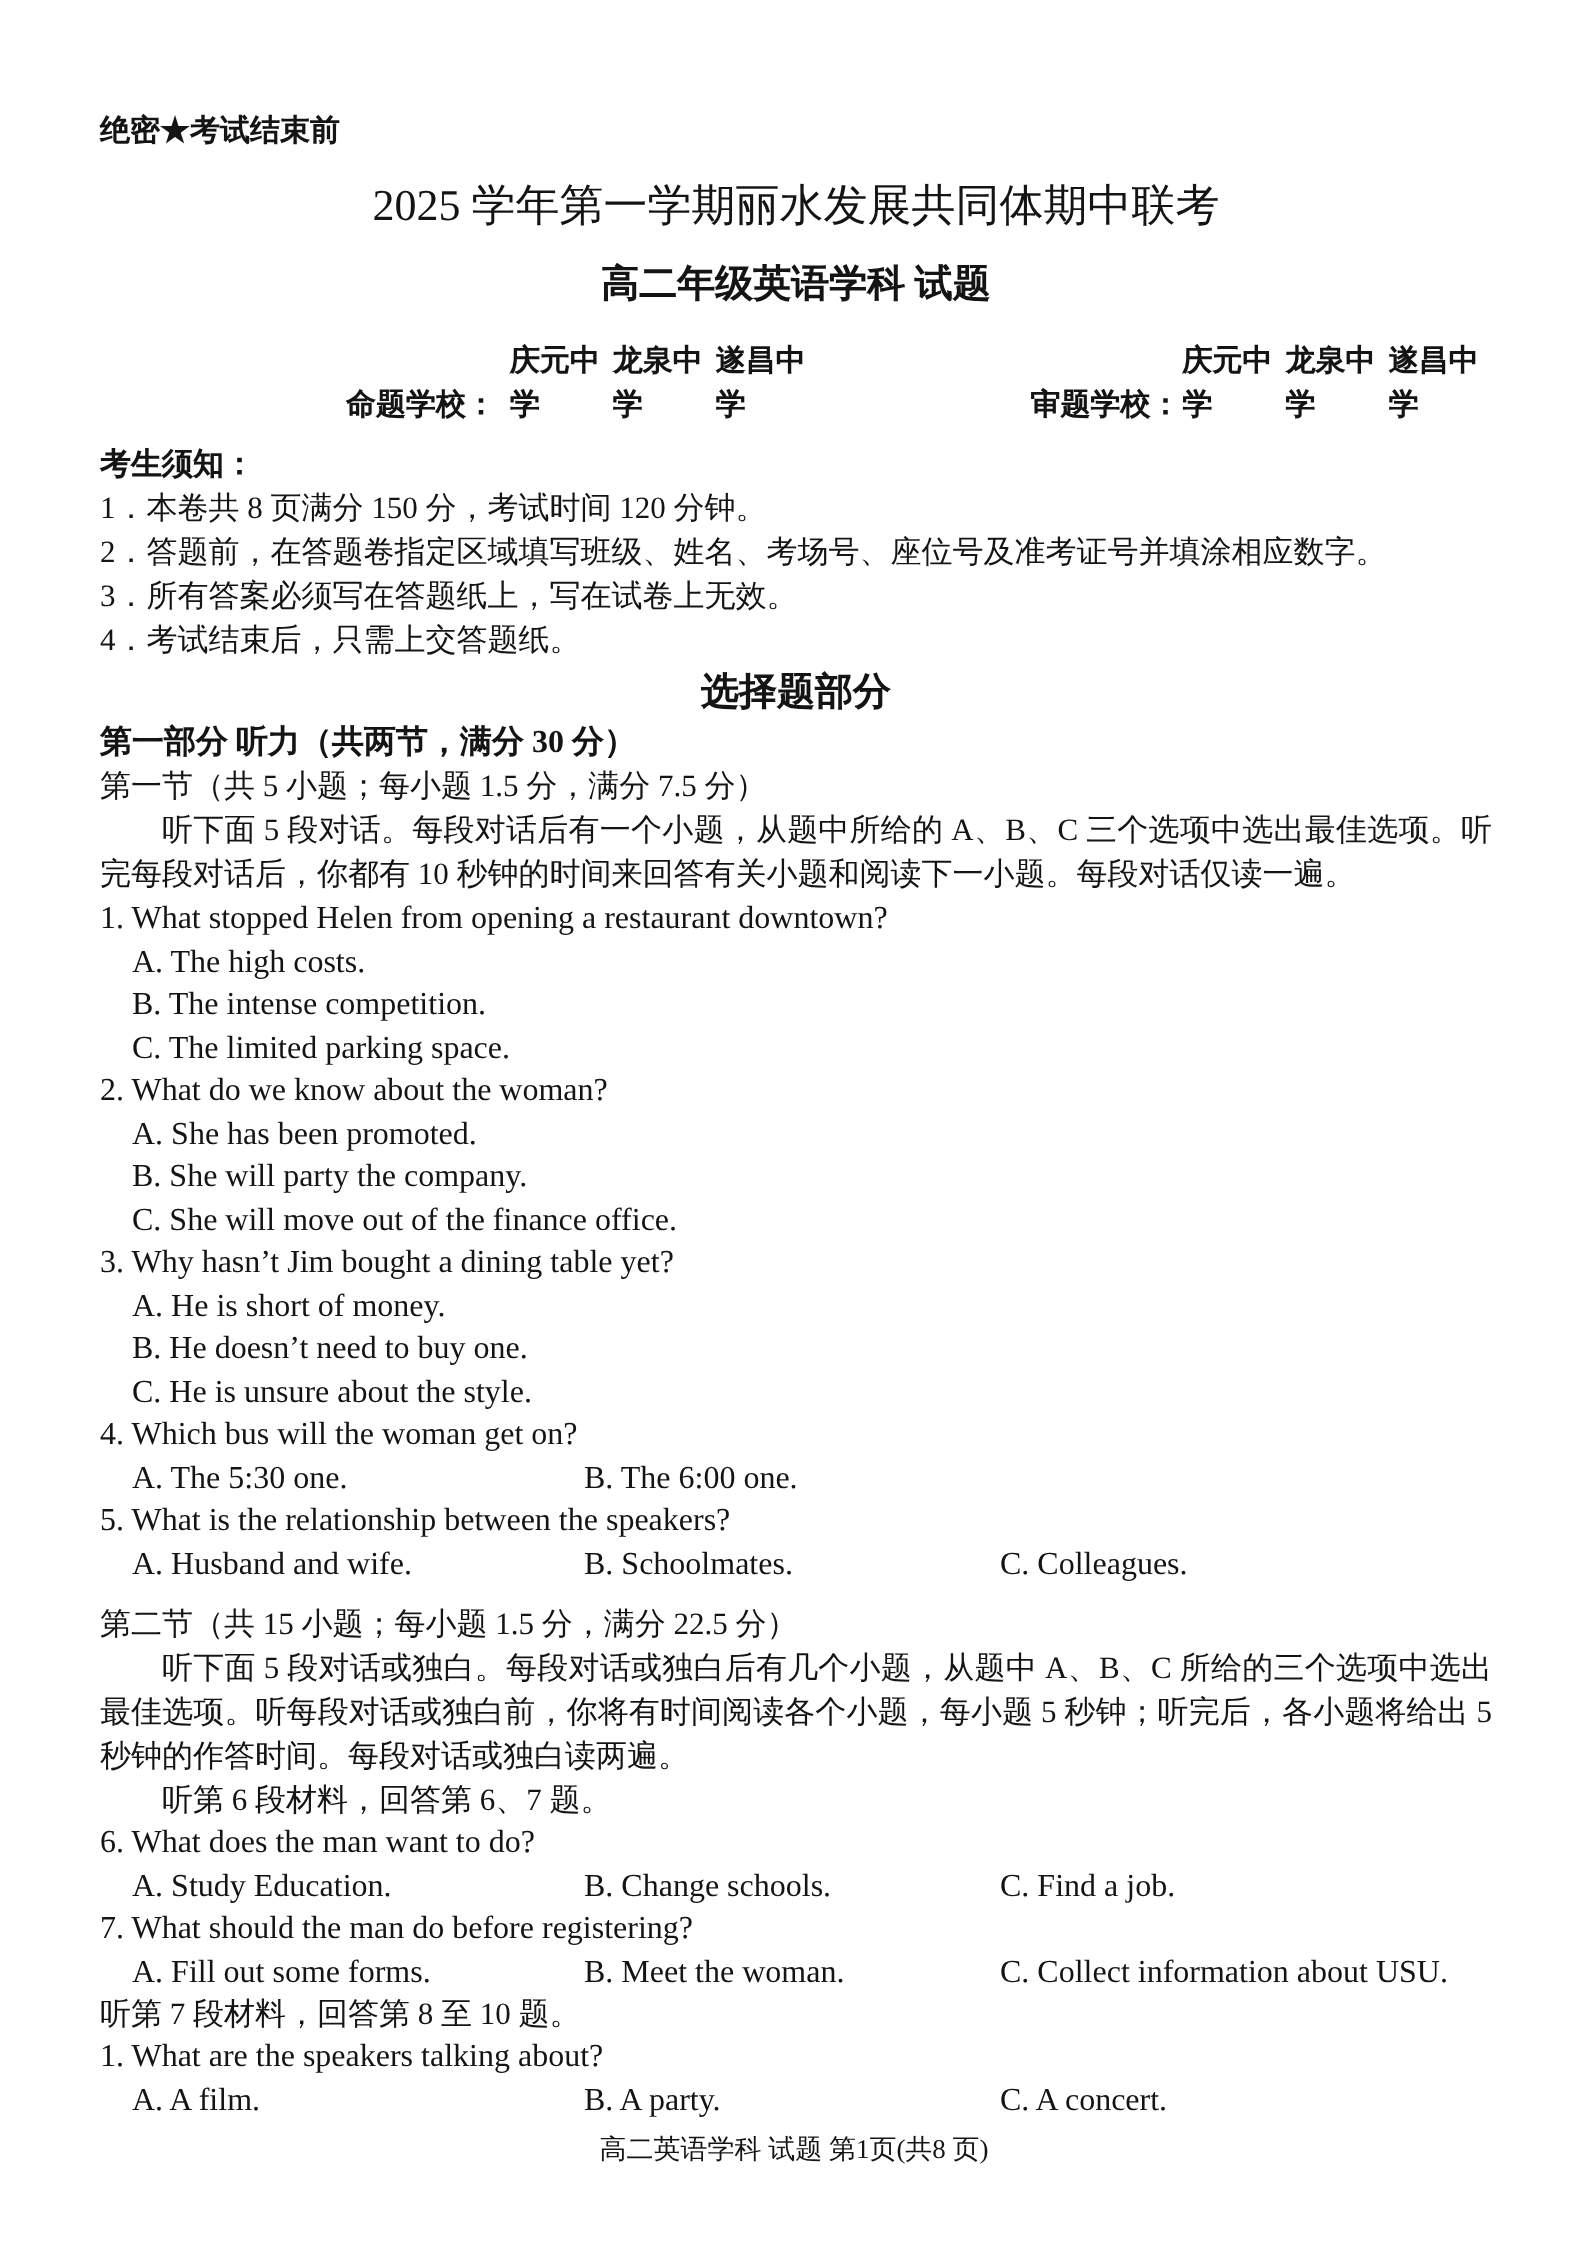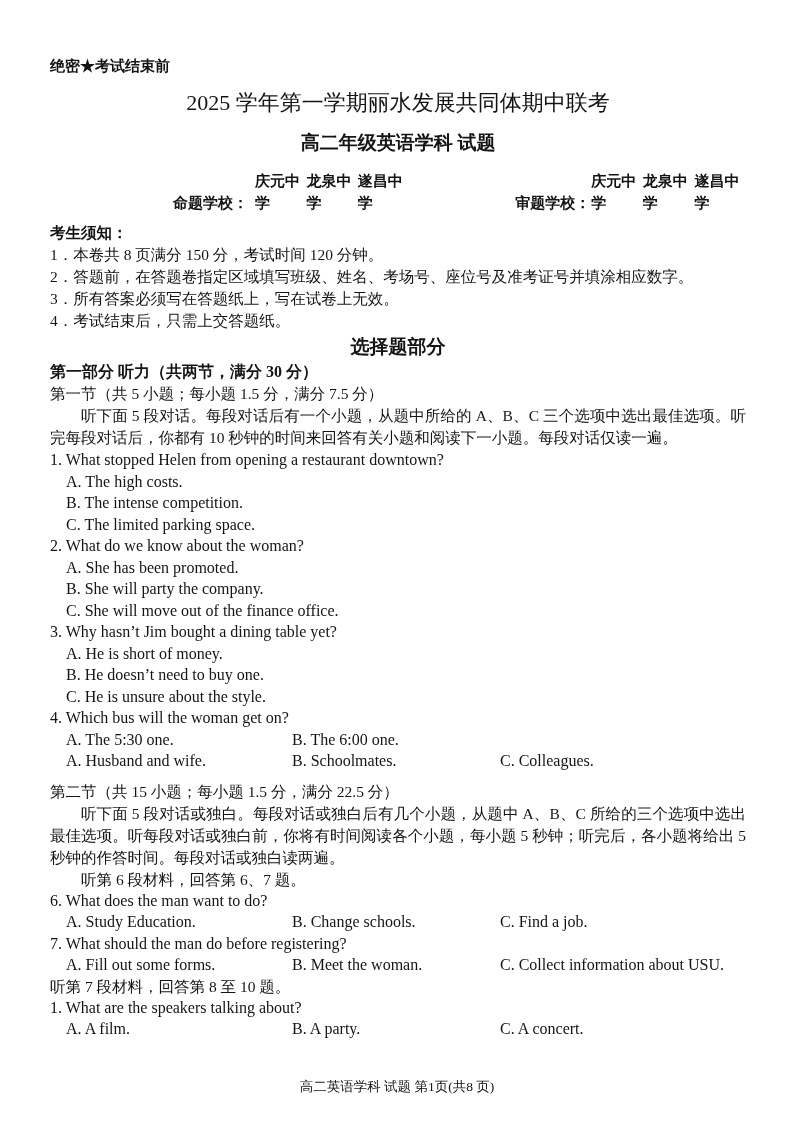--- a/index.html
+++ b/index.html
@@ -41,21 +41,21 @@
   .q{font-size:16px;line-height:21.5px;}
   .q .stem{line-height:21.5px;}
   .q .opt{padding-left:16px;line-height:21.5px;}
   .opts-row{display:flex;padding-left:16px;line-height:21.5px;gap:16px;}
   .opt-a{width:210px;}
   .opt-b{width:192px;}
   .opt-c{flex:1;}
   .gap-before-sec2{margin-top:9px;}
   
   .footer{
-    position:absolute;left:0;bottom:27px;width:794px;
+    position:absolute;left:0;bottom:39px;width:794px;
     text-align:center;font-size:13.5px;line-height:18px;
   }
 </style>
 </head>
 <body>
 
 <div class="page">
 
   <div class="security">绝密★考试结束前</div>
 
@@ -116,20 +116,21 @@
 
   <div class="q">
     <div class="stem">4. Which bus will the woman get on?</div>
     <div class="opts-row">
       <span class="opt-a">A. The 5:30 one.</span>
       <span class="opt-b">B. The 6:00 one.</span>
     </div>
   </div>
 
   <div class="q">
+    <div class="stem">5. What is the relationship between the speakers?</div>
     <div class="opts-row">
       <span class="opt-a">A. Husband and wife.</span>
       <span class="opt-b">B. Schoolmates.</span>
       <span class="opt-c">C. Colleagues.</span>
     </div>
   </div>
 
   <div class="sec-heading gap-before-sec2">第二节（共 15 小题；每小题 1.5 分，满分 22.5 分）</div>
   <p class="instr">听下面 5 段对话或独白。每段对话或独白后有几个小题，从题中 A、B、C 所给的三个选项中选出最佳选项。听每段对话或独白前，你将有时间阅读各个小题，每小题 5 秒钟；听完后，各小题将给出 5 秒钟的作答时间。每段对话或独白读两遍。</p>
   <div class="material-note indented">听第 6 段材料，回答第 6、7 题。</div>

